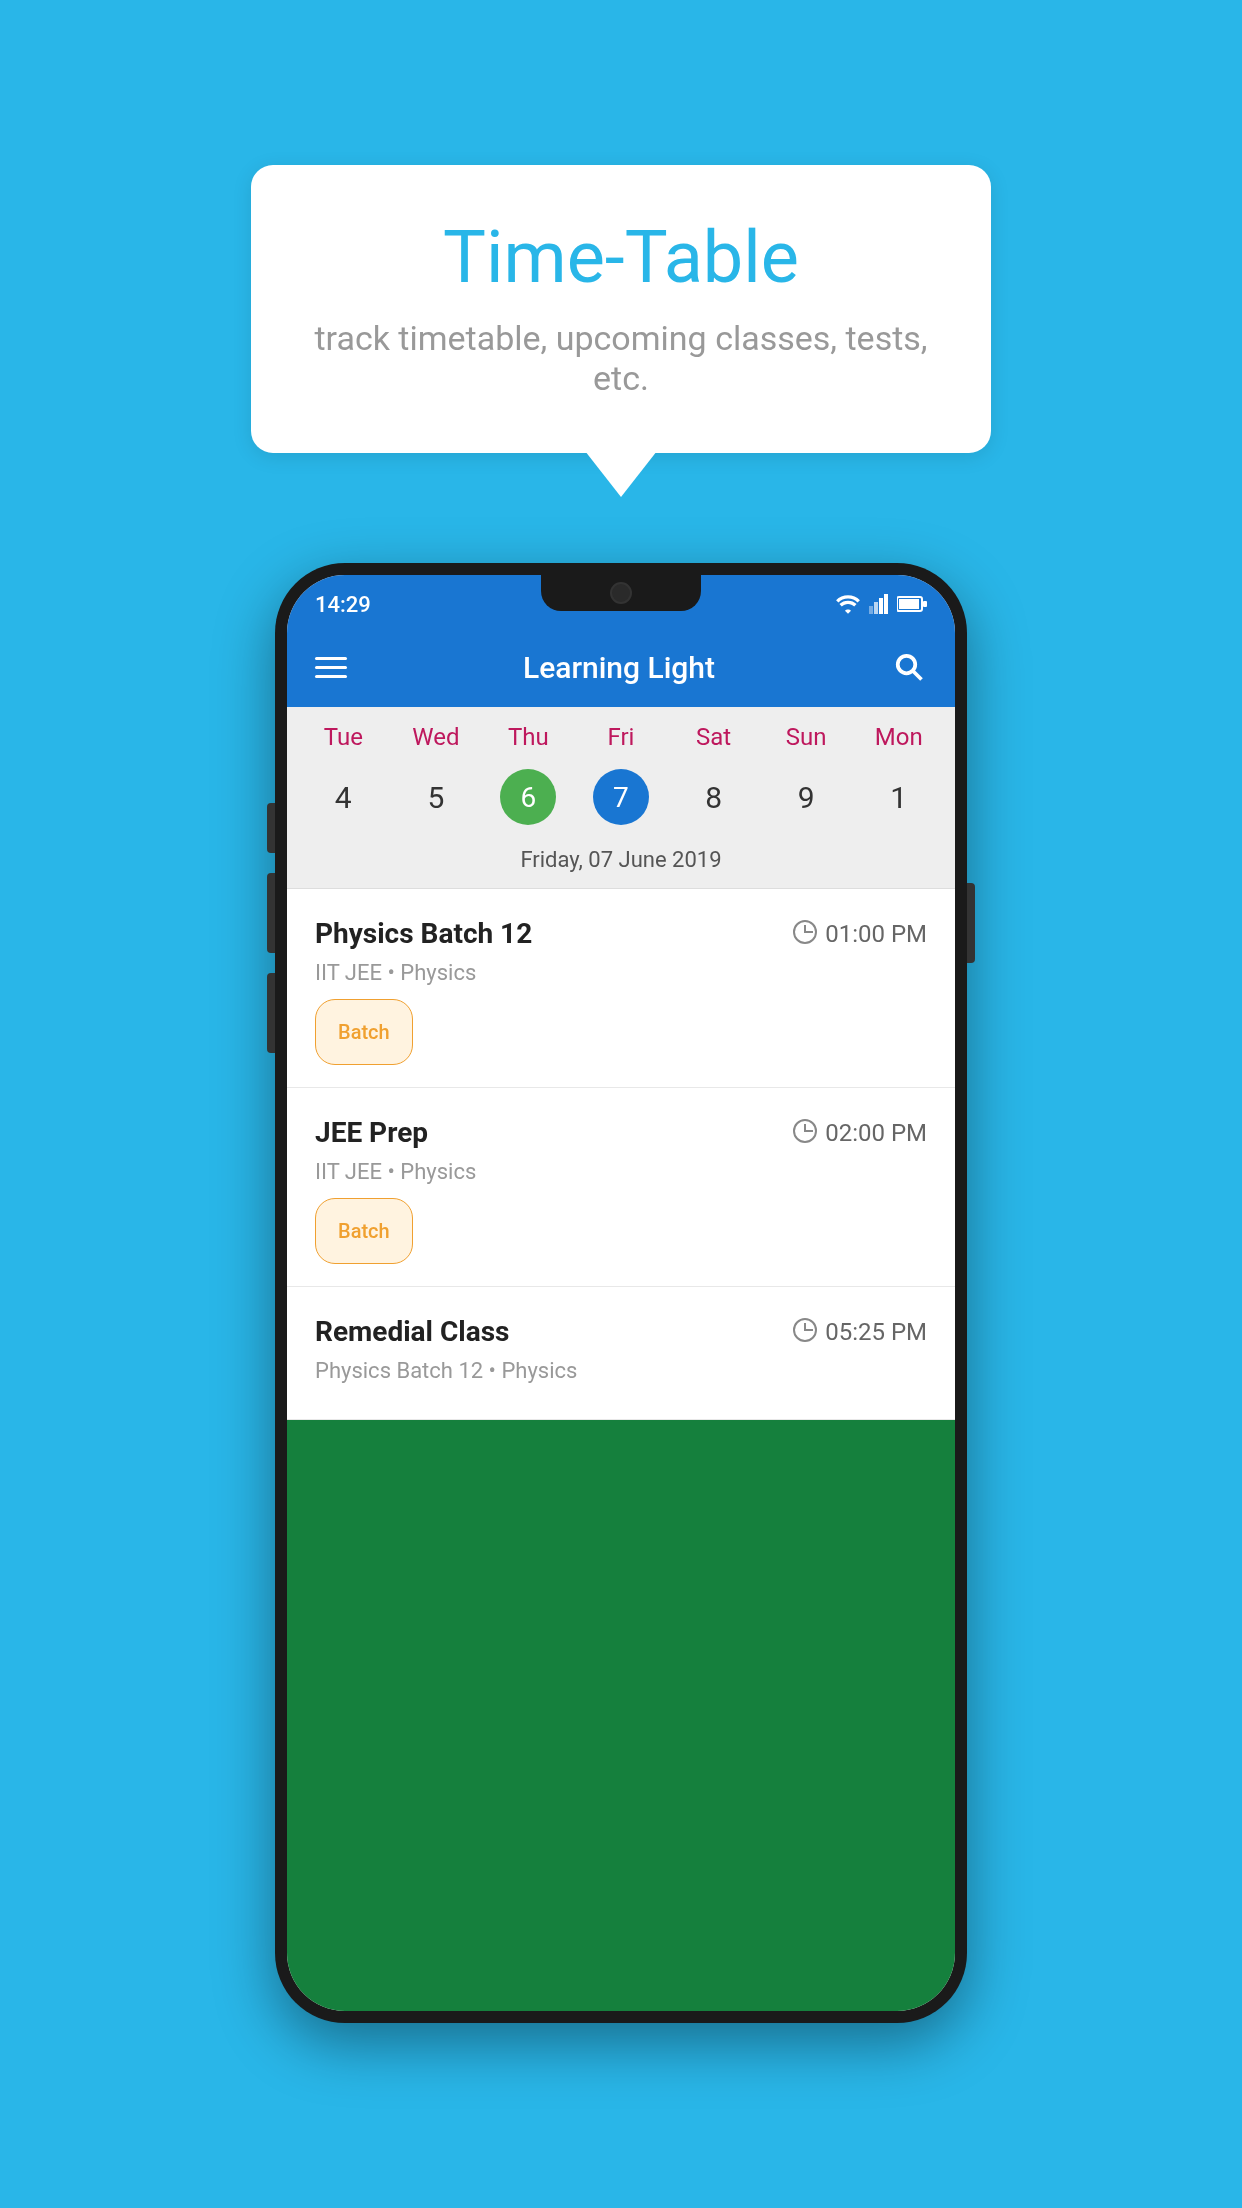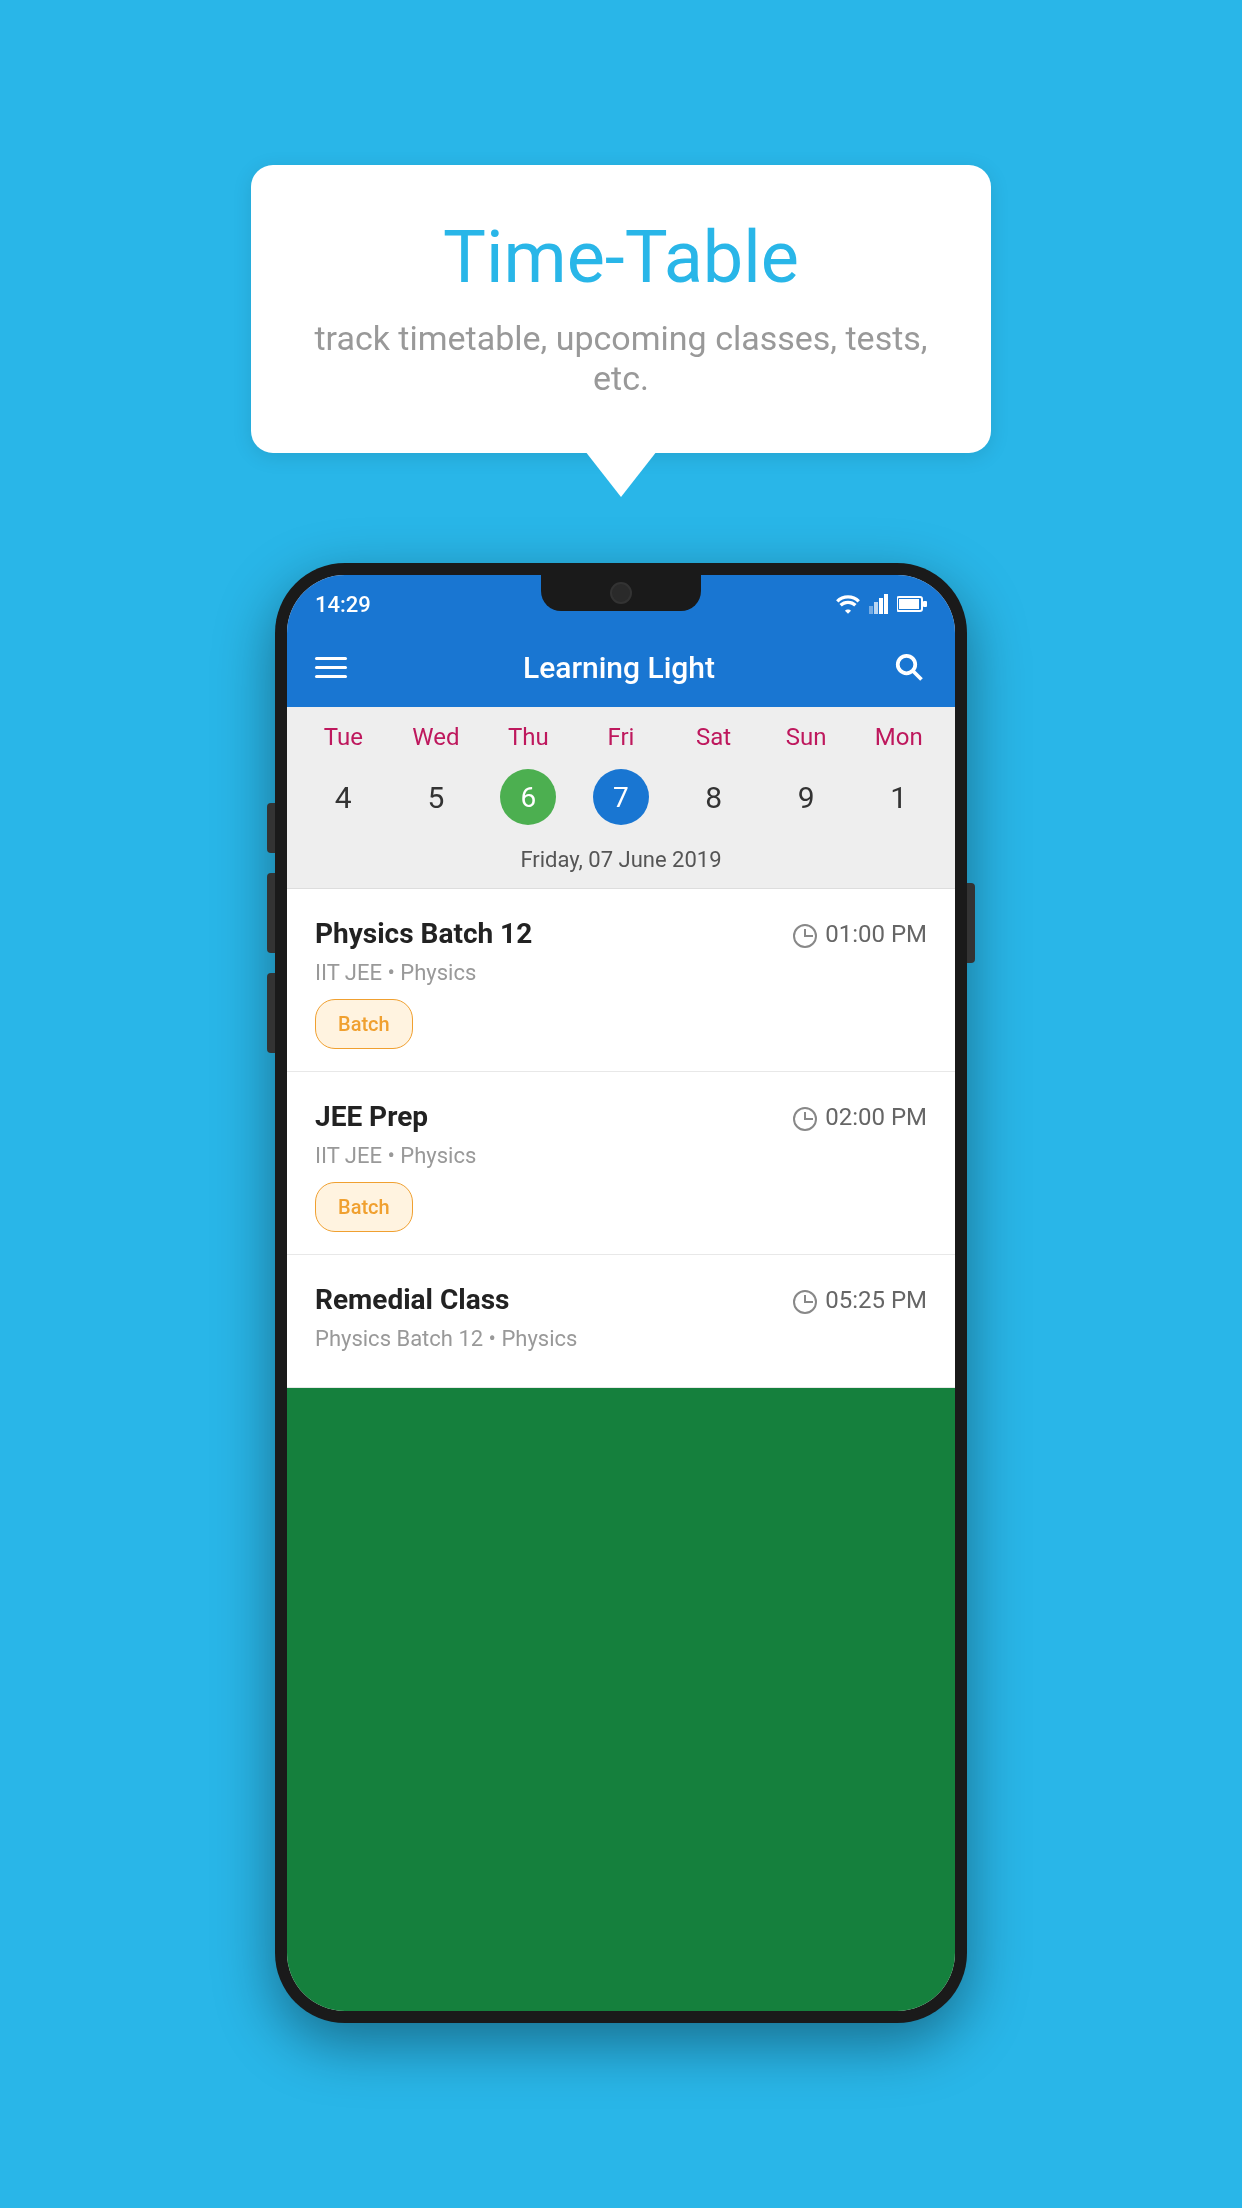--- a/index.html
+++ b/index.html
@@ -318,21 +318,21 @@
     }
 
     .schedule-item-title {
       font-size: 28px;
       font-weight: 700;
       color: #222;
     }
 
     .schedule-item-time {
       display: flex;
-      align-items: flex-end;
+      align-items: flex-start;
       gap: 8px;
       color: #666;
       font-size: 24px;
     }
 
     .clock-icon {
       width: 24px;
       height: 24px;
       border: 2px solid #888;
       border-radius: 50%;
@@ -368,21 +368,21 @@
       color: #999;
       margin-bottom: 14px;
     }
 
     .batch-tag {
       display: inline-block;
       background: #fff3e0;
       color: #f0a030;
       border: 1px solid #f0a030;
       border-radius: 20px;
-      padding: 12px 22px;
+      padding: 20px 22px;
       font-size: 20px;
       font-weight: 500;
     }
   </style>
 </head>
 <body>
 
 <div class="speech-bubble-container">
   <div class="speech-bubble">
     <h1>Time-Table</h1>

